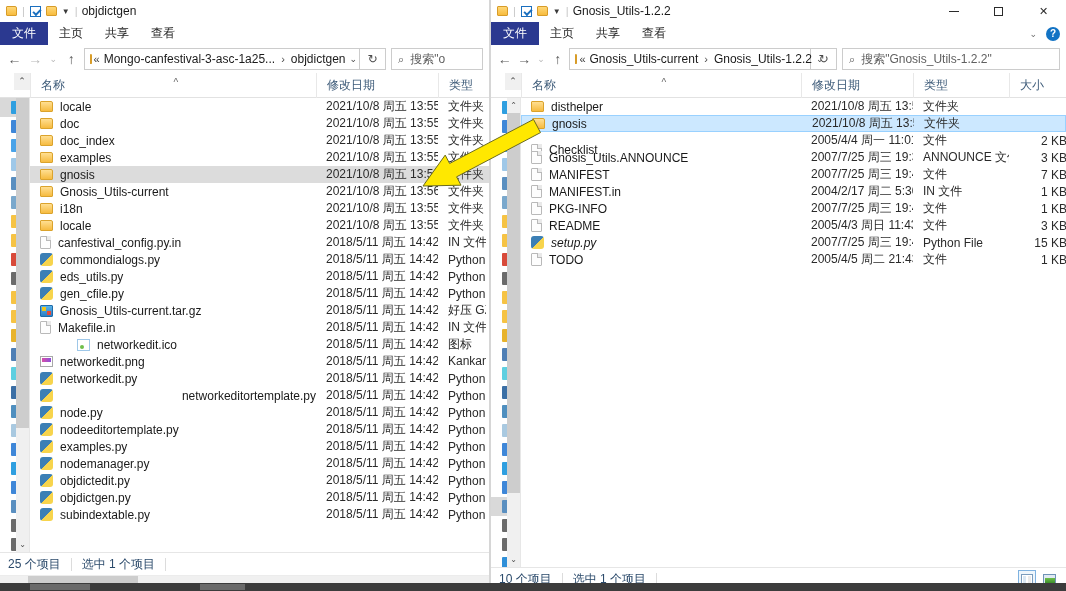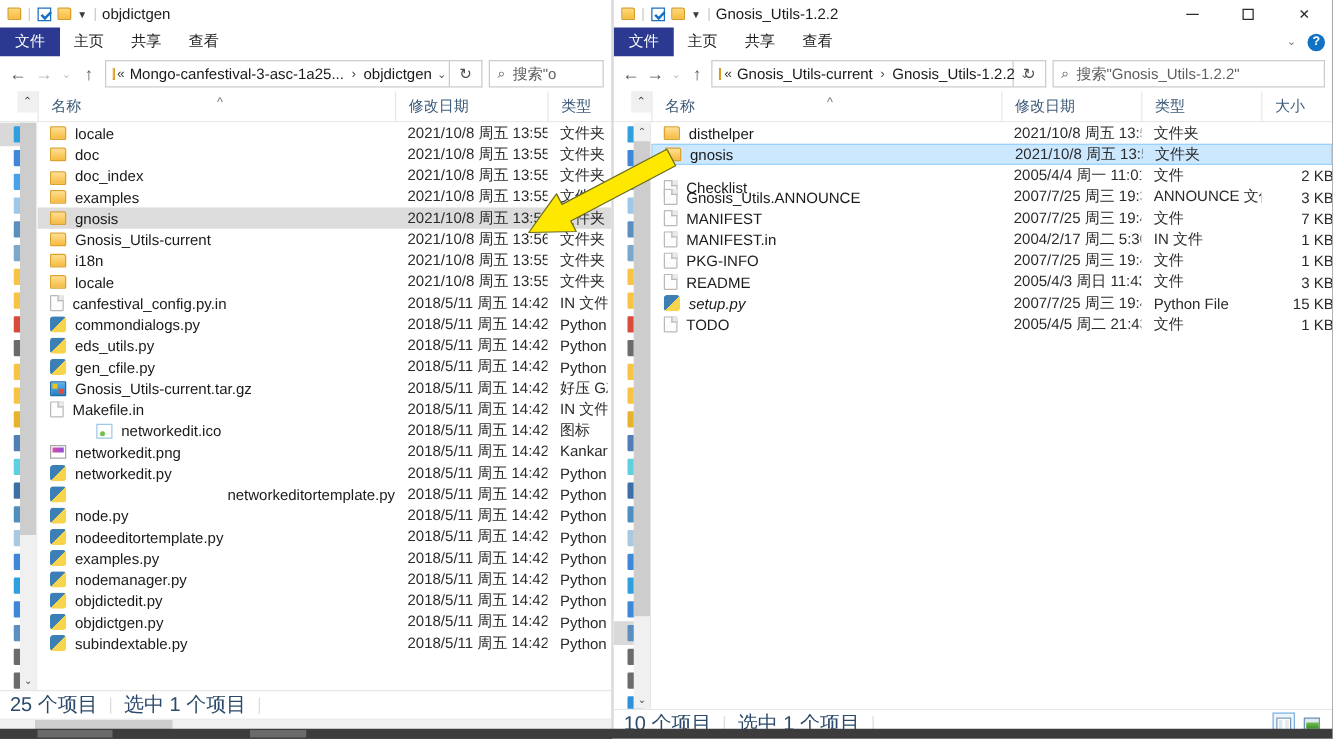--- a/index.html
+++ b/index.html
@@ -240,21 +240,21 @@
   }
   .fi-png::after {
     content:""; position:absolute; left:1px; top:1px; right:1px; height:4px;
     background: linear-gradient(90deg,#d94fa8,#8a4fd9);
   }
 
   
   .statusbar {
     height: 23px; flex: none; display: flex; align-items: center;
     border-top: 1px solid #e6e6e6; background: #fff; padding-left: 8px;
-    font-size: 16px; color: #2b4a6b; gap: 0;
+    font-size: 12px; color: #2b4a6b; gap: 0;
   }
   .st-item { padding-right: 10px; white-space: nowrap; }
   .st-div { width: 1px; height: 13px; background: #dcdcdc; margin-right: 10px; }
   .st-spacer { flex: 1 1 auto; }
   .view-btns { display: flex; align-items: center; gap: 4px; padding-right: 8px; }
   .vb {
     width: 18px; height: 18px; display: flex; align-items: center; justify-content: center;
   }
   .vb.active { border: 1px solid #7fb2e0; background: #eef6fc; }
   .vb-details {
@@ -439,21 +439,21 @@
           </div>
           <div class="row">
             <div class="cell-name" style="width: 286px;">
               <span class="fi fi-folder"></span>
               <span>doc</span>
             </div>
             <div class="cell" style="width: 122px;">2021/10/8 周五 13:55</div>
             <div class="cell" style="width: 48px;">文件夹</div>
           </div>
           <div class="row">
-            <div class="cell-name" style="width: 286px; align-items: flex-end;">
+            <div class="cell-name" style="width: 286px;">
               <span class="fi fi-folder"></span>
               <span>doc_index</span>
             </div>
             <div class="cell" style="width: 122px;">2021/10/8 周五 13:55</div>
             <div class="cell" style="width: 48px;">文件夹</div>
           </div>
           <div class="row">
             <div class="cell-name" style="width: 286px;">
               <span class="fi fi-folder"></span>
               <span>examples</span>

